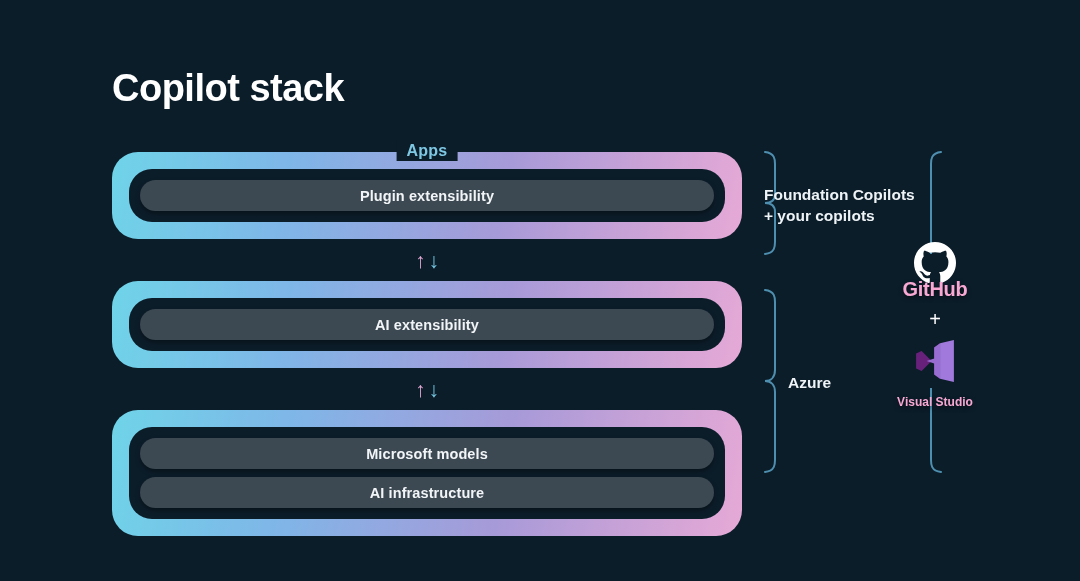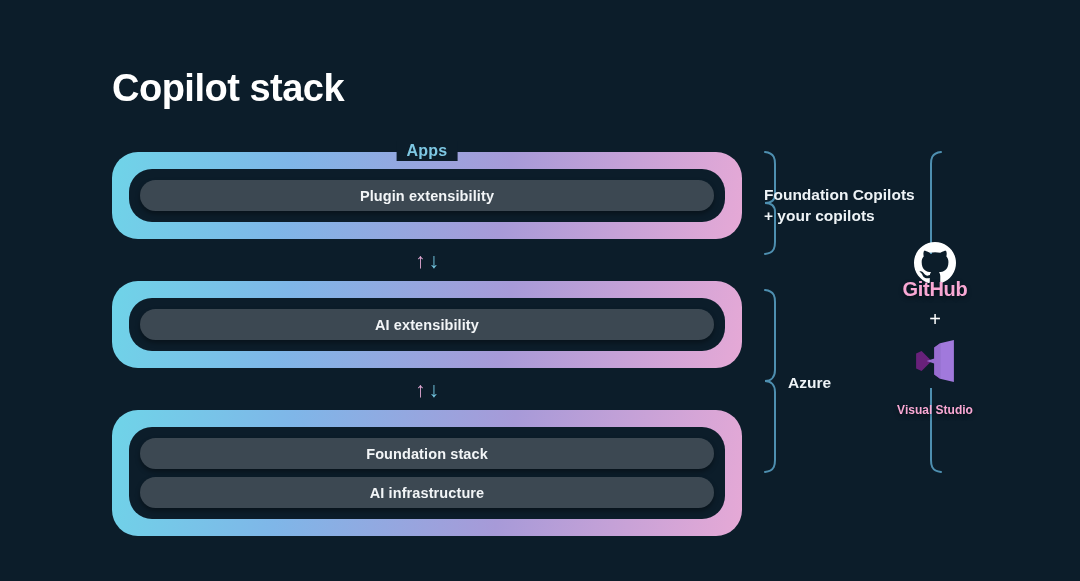--- a/index.html
+++ b/index.html
@@ -115,21 +115,21 @@
     position: absolute;
     text-align: center;
     width: 120px;
   }
   .product-name {
     color: #f9a8d4;
     font-weight: 700;
     text-shadow: 0 2px 4px rgba(0,0,0,0.5);
   }
   .github-name { font-size: 20px; margin-top: -6px; letter-spacing: -0.3px; }
-  .vs-name { font-size: 12px; margin-top: 21px; font-weight: 600; }
+  .vs-name { font-size: 12px; margin-top: 13px; font-weight: 600; }
 
   .plus-sign {
     position: absolute;
     color: #ffffff;
     font-size: 20px;
     font-weight: 400;
     text-align: center;
     width: 120px;
   }
 
@@ -160,21 +160,21 @@
     </div>
   </div>
 
   <div class="arrows">
     <span class="arrow-up">↑</span>
     <span class="arrow-down">↓</span>
   </div>
 
   <div class="layer">
     <div class="layer-inner">
-      <div class="pill">Foundation stack</div>
+      <div class="pill">Microsoft models</div>
       <div class="pill">AI infrastructure</div>
     </div>
   </div>
 </div>
 
 <svg class="brace" style="left:762px; top:150px;" width="22" height="106" viewBox="0 0 22 106">
   <path d="M3 2 C 13 3, 13 10, 13 14 L 13 44 C 13 50, 9 53, 3 53 C 9 53, 13 56, 13 62 L 13 92 C 13 96, 13 103, 3 104" stroke="#4e8fb0" stroke-width="2" fill="none" stroke-linecap="round"></path>
 </svg>
 
 <svg class="brace" style="left:762px; top:288px;" width="22" height="186" viewBox="0 0 22 186">

